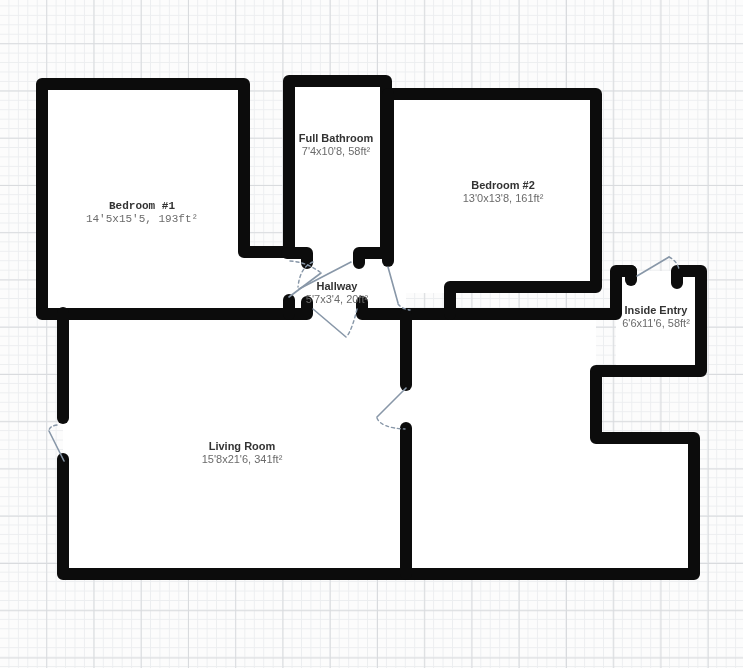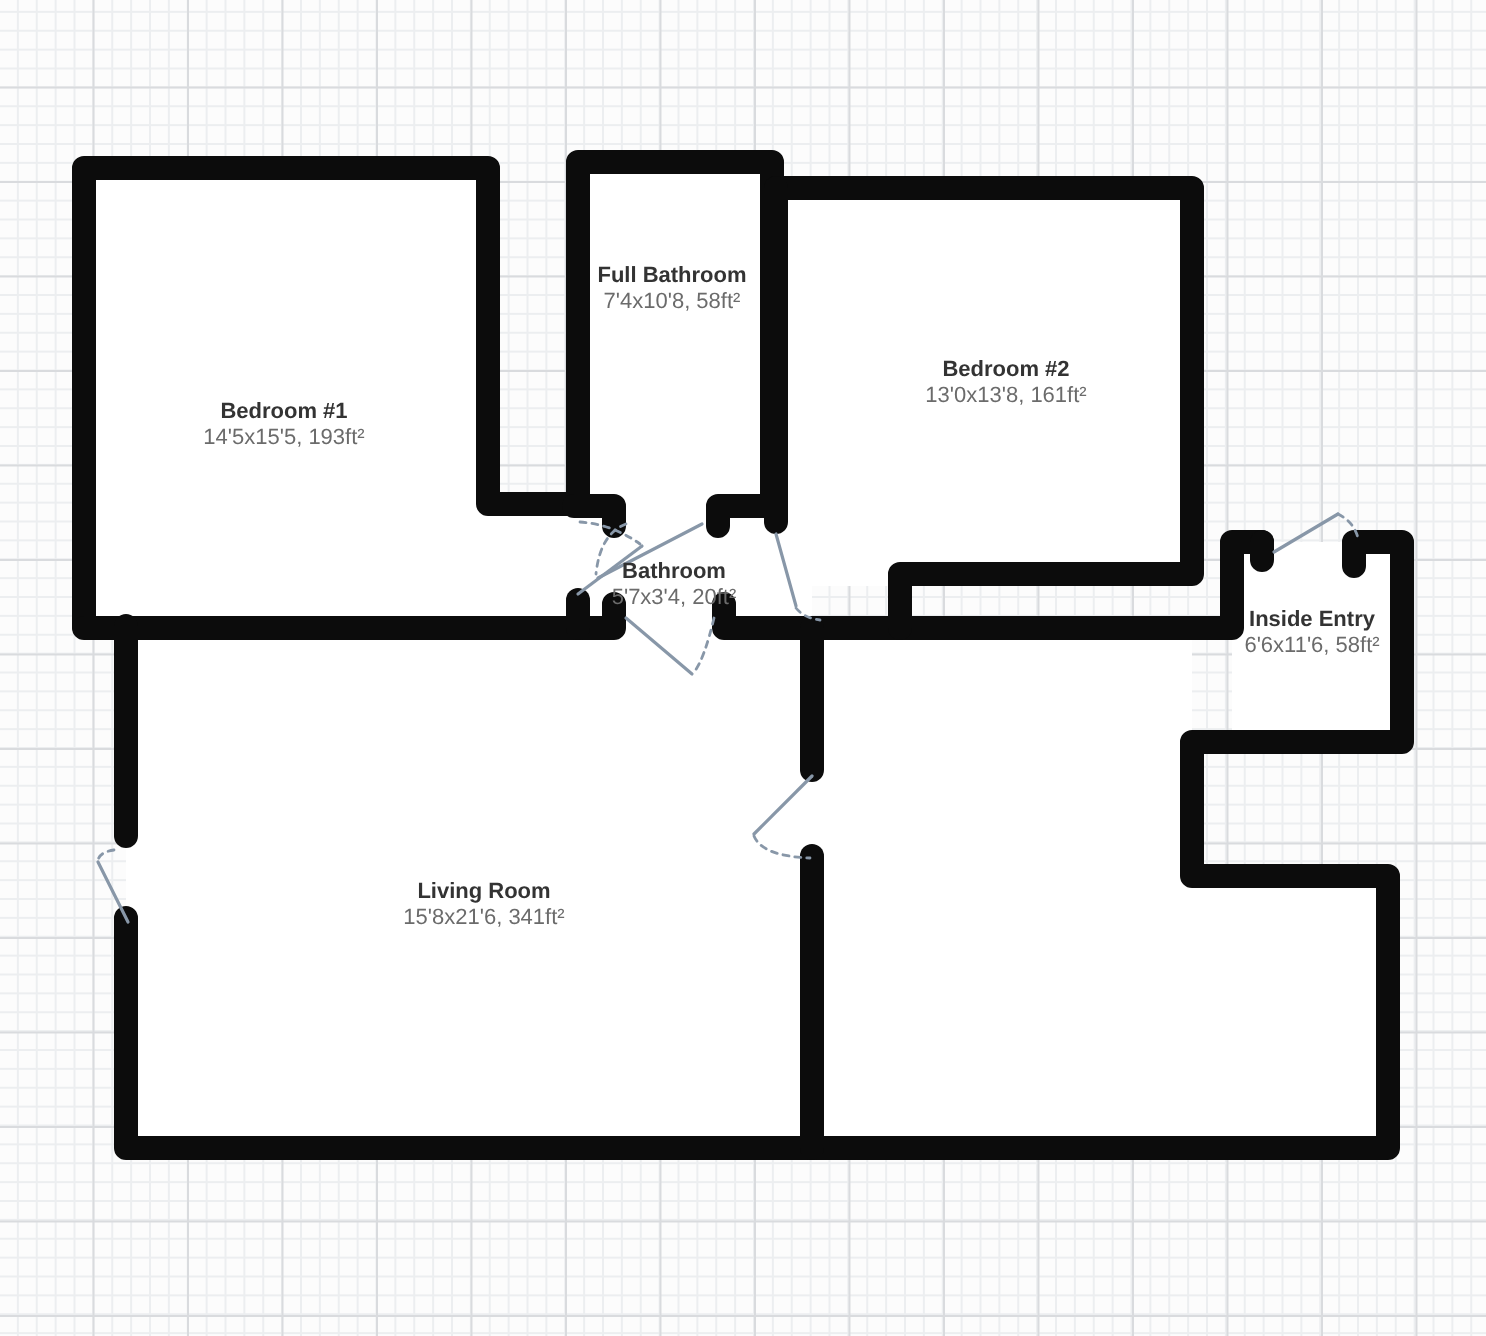--- a/index.html
+++ b/index.html
@@ -97,34 +97,34 @@
         <path class="door-leaf" d="M64,461 L49,431"></path>
         <path class="door-swing" d="M57,425 Q50,426 49,430"></path>
       </g>
       <g>
         <path class="door-leaf" d="M406,388 L377,417"></path>
         <path class="door-swing" d="M377,418 Q381,428 405,429"></path>
       </g>
     </g>
   </svg>
 
-  <div class="room-label" style="left:142px;top:200px;">
+  <div class="room-label" style="left:142px;top:200px;font-family:Liberation Mono, monospace;">
     <div class="room-name">Bedroom #1</div>
     <div class="room-dims">14'5x15'5, 193ft²</div>
   </div>
   <div class="room-label" style="left:336px;top:132px;">
     <div class="room-name">Full Bathroom</div>
     <div class="room-dims">7'4x10'8, 58ft²</div>
   </div>
   <div class="room-label" style="left:503px;top:179px;">
     <div class="room-name">Bedroom #2</div>
     <div class="room-dims">13'0x13'8, 161ft²</div>
   </div>
   <div class="room-label" style="left:337px;top:280px;">
-    <div class="room-name">Bathroom</div>
+    <div class="room-name">Hallway</div>
     <div class="room-dims">5'7x3'4, 20ft²</div>
   </div>
   <div class="room-label" style="left:656px;top:304px;">
     <div class="room-name">Inside Entry</div>
     <div class="room-dims">6'6x11'6, 58ft²</div>
   </div>
   <div class="room-label" style="left:242px;top:440px;">
     <div class="room-name">Living Room</div>
     <div class="room-dims">15'8x21'6, 341ft²</div>
   </div>

